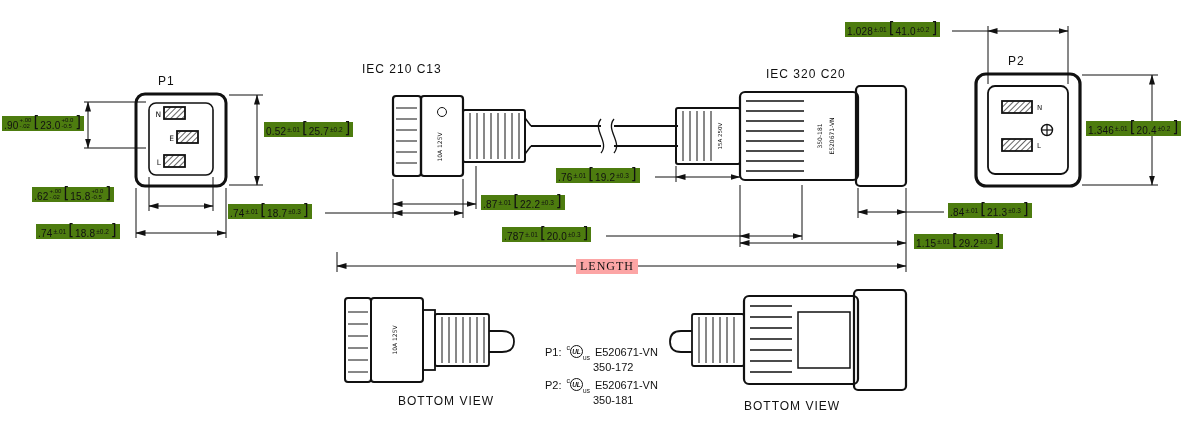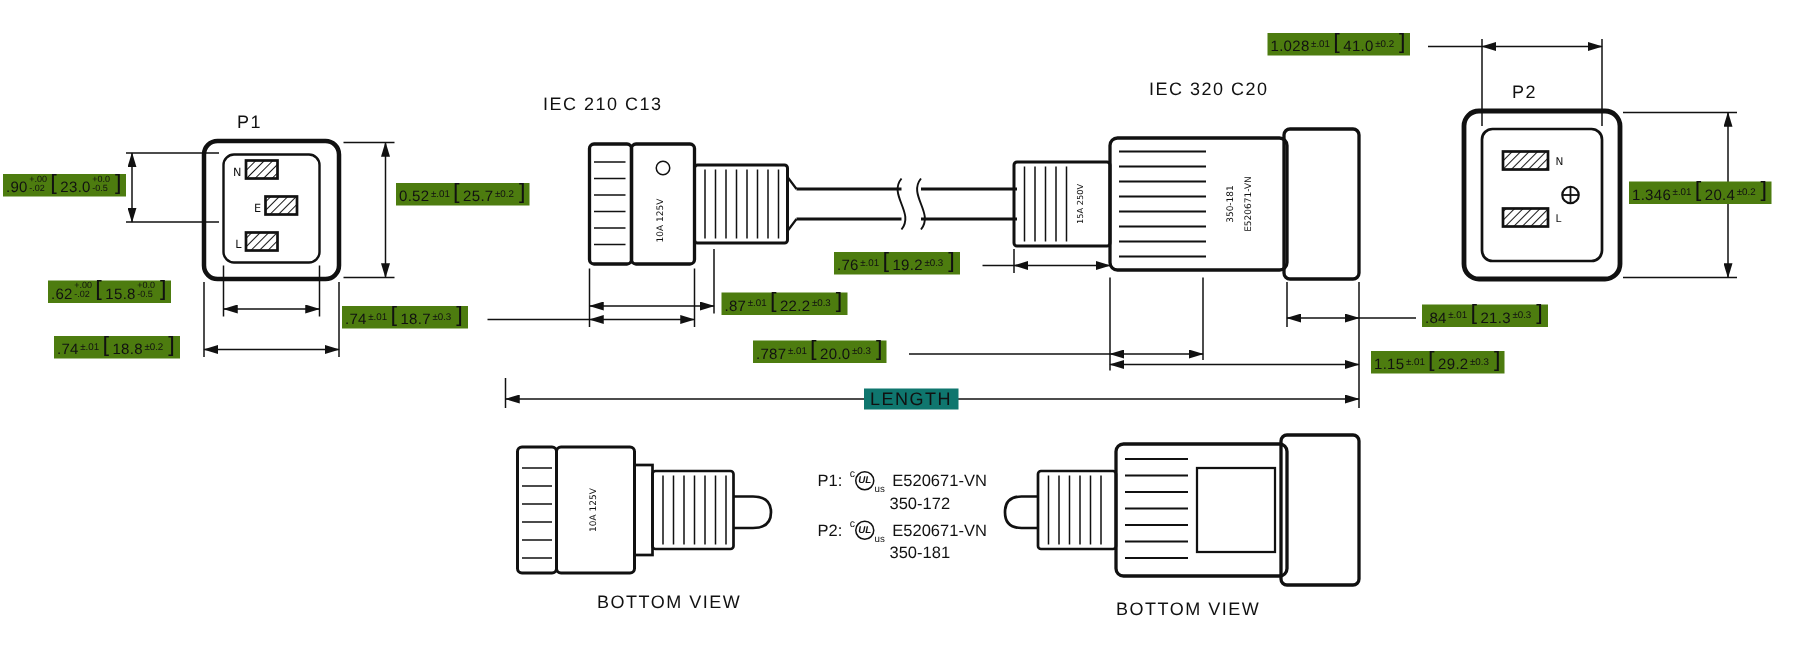--- a/index.html
+++ b/index.html
@@ -5,32 +5,32 @@
   * { margin:0; padding:0; box-sizing:border-box; }
   html,body { background:#fff; }
   .canvas {
     position:relative; width:1200px; height:440px; background:#fff;
     font-family:"Liberation Sans", sans-serif; color:#111; overflow:hidden;
   }
   .canvas svg { position:absolute; left:0; top:0; }
   svg text { font-family:"DejaVu Sans", sans-serif; fill:#111; }
 
   .lbl { position:absolute; font-size:12px; white-space:nowrap; letter-spacing:1px; }
-  .lbl.bg { background:#0f766e; padding:0 4px; }
+  .lbl.bg { background:#fca5a5; padding:0 4px;font-family:Liberation Serif, serif; }
 
   .dim {
     position:absolute; display:flex; align-items:flex-end; line-height:1;
     font-size:10px; white-space:nowrap; background:#4d7c0f; padding:0 2px;
   }
   .dim .v { letter-spacing:.2px; }
   .dim .sup { font-size:6.5px; margin:0 1px; transform:translateY(-4px); display:inline-block; }
   .dim .stack { display:inline-flex; flex-direction:column; font-size:6px; line-height:6px; margin:0 1px; transform:translateY(-2px); }
   .dim .br { font-size:15px; font-weight:400; margin:0 1px; transform:translateY(-1px); font-family:"DejaVu Sans", sans-serif; }
 
-  .cert { position:absolute; font-size:11px; white-space:nowrap; display:flex; align-items:center; gap:5px; }
+  .cert { position:absolute; font-size:11px; white-space:nowrap; display:flex; align-items:center; gap:5px;margin-top:31px; }
   .ulmark { display:inline-flex; align-items:flex-start; }
   .ulmark .c { font-size:7px; transform:translateY(-1px); }
   .ulmark .circle {
     display:inline-block; width:13px; height:13px; border:1.2px solid #111; border-radius:50%;
     font-size:6.5px; font-weight:bold; font-style:italic; text-align:center; line-height:11px;
   }
   .ulmark .us { font-size:6.5px; align-self:flex-end; transform:translateY(3px); }
 </style>
 </head>
 <body>
@@ -166,21 +166,21 @@
       <path d="M699 317V363M706 317V363M713 317V363M720 317V363M727 317V363M734 317V363" stroke-width="1"></path>
       <rect x="744" y="296" width="114" height="88" rx="5" stroke-width="2.2"></rect>
       <path d="M750 306H792M750 317H792M750 328H792M750 339H792M750 350H792M750 361H792M750 372H792" stroke-width="1.4"></path>
       <rect x="798" y="312" width="52" height="56" stroke-width="1.5"></rect>
       <rect x="854" y="290" width="52" height="100" rx="4" stroke-width="2.2"></rect>
     </g>
   </svg>
 
   <div class="lbl" style="left:158px;top:74px">P1</div>
   <div class="lbl" style="left:362px;top:62px">IEC 210 C13</div>
-  <div class="lbl" style="left:766px;top:52px">IEC 320 C20</div>
+  <div class="lbl" style="left:766px;top:67px">IEC 320 C20</div>
   <div class="lbl" style="left:1008px;top:54px">P2</div>
   <div class="lbl bg" style="left:576px;top:259px">LENGTH</div>
   <div class="lbl" style="left:398px;top:394px">BOTTOM VIEW</div>
   <div class="lbl" style="left:744px;top:399px">BOTTOM VIEW</div>
 
   <div class="dim" style="left:2px;top:116px">
       <span class="v">.90</span>
       <span class="stack">
         <span>+.00</span>
         <span>-.02</span>

